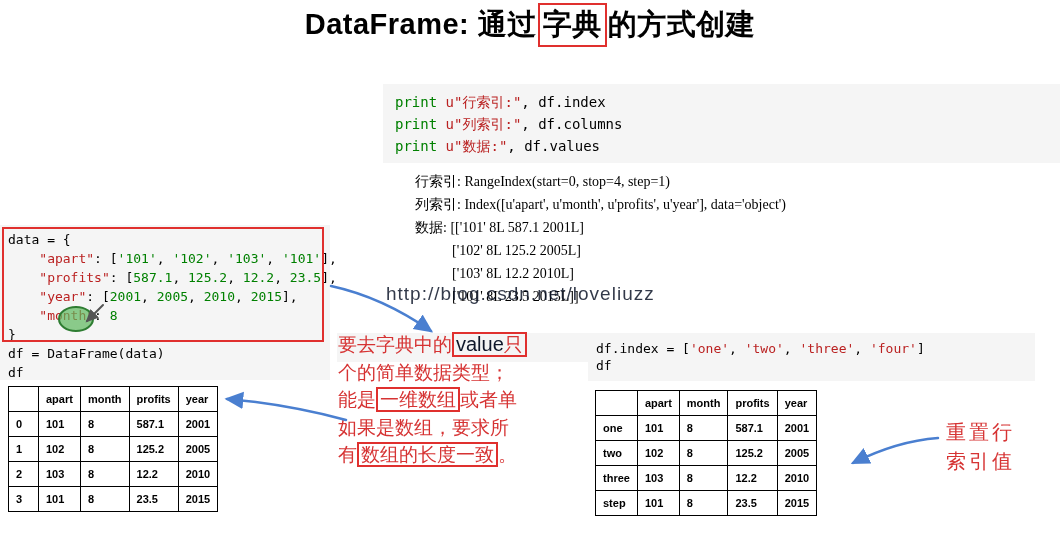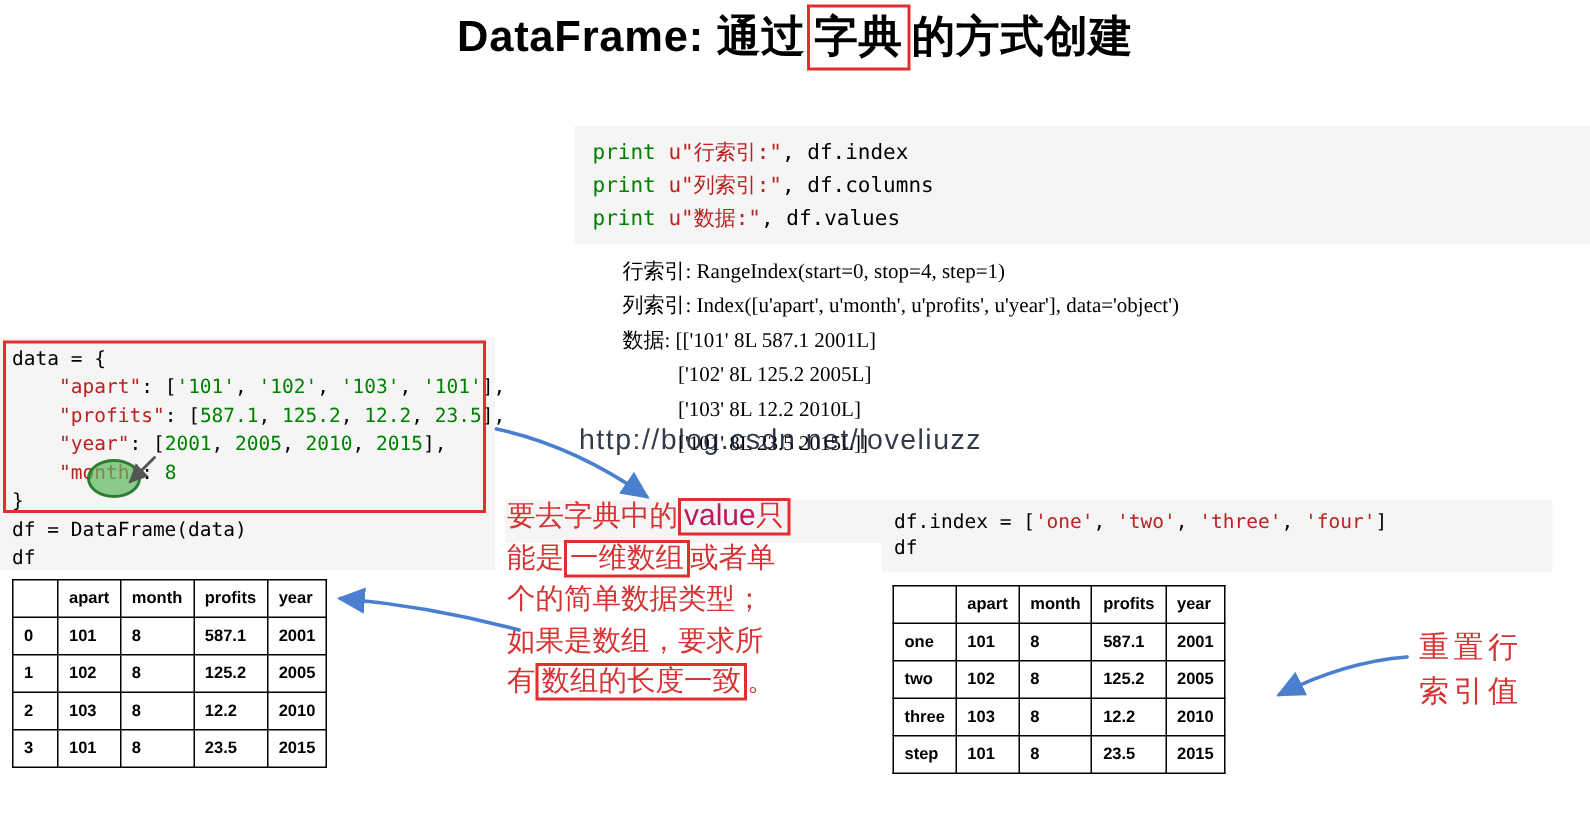--- a/index.html
+++ b/index.html
@@ -46,21 +46,21 @@
                                font-weight:bold; min-width:30px; }
   .df-table thead th { font-weight:bold; }
   .df-table tbody th { font-weight:bold; }
   .left-table  { left:8px;  top:386px; }
   .right-table { left:595px; top:390px; }
 
   .note { position:absolute; color:#d63333; z-index:10; }
   .middle-note { left:338px; top:331px; width:235px; font-size:19px; }
   .note-line { line-height:27.5px; }
   .rbox { border:2px solid #e0302e; padding:0 2px; }
-  .blue { color:#be185d; font-size:20px; }
+  .blue { color:#0f172a; font-size:20px; }
   .right-note { left:946px; top:418px; font-size:20px; letter-spacing:3px; }
   .right-note div { line-height:29px; }
 
   .overlay { position:absolute; left:0; top:0; z-index:20; pointer-events:none; }
 </style>
 </head>
 <body>
 
 <div class="canvas">
 
@@ -135,22 +135,22 @@
           <td>101</td>
           <td>8</td>
           <td>23.5</td>
           <td>2015</td>
         </tr>
       </tbody>
     </table>
 
   <div class="note middle-note">
     <div class="note-line"><span>要去字典中的</span><span class="rbox"><span class="blue">value</span><span>只</span></span></div>
+    <div class="note-line">个的简单数据类型；</div>
     <div class="note-line"><span>能是</span><span class="rbox">一维数组</span><span>或者单</span></div>
-    <div class="note-line">个的简单数据类型；</div>
     <div class="note-line">如果是数组，要求所</div>
     <div class="note-line"><span>有</span><span class="rbox">数组的长度一致</span><span>。</span></div>
   </div>
 
   <div class="code-block reindex-block">
       <div class="code-line"><span class="tok-plain">df.index = [</span><span class="tok-str">'one'</span><span class="tok-plain">, </span><span class="tok-str">'two'</span><span class="tok-plain">, </span><span class="tok-str">'three'</span><span class="tok-plain">, </span><span class="tok-str">'four'</span><span class="tok-plain">]</span></div>
       <div class="code-line"><span class="tok-plain">df</span></div>
     </div>
 
   <table class="df-table right-table">

